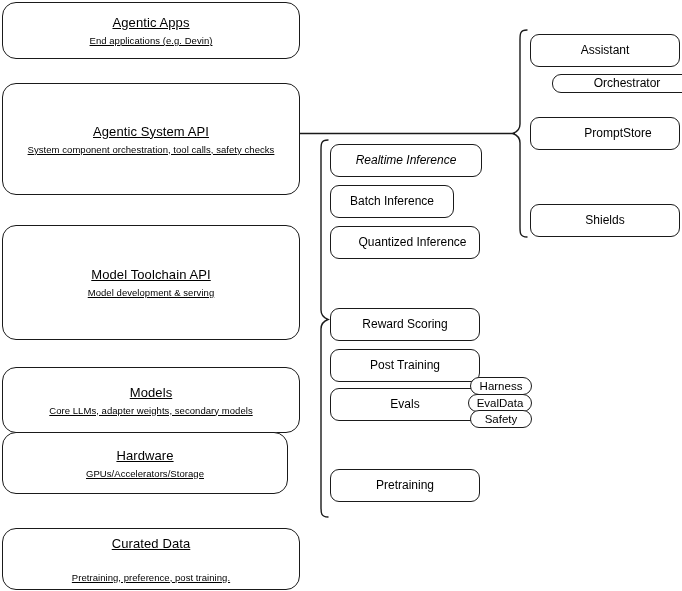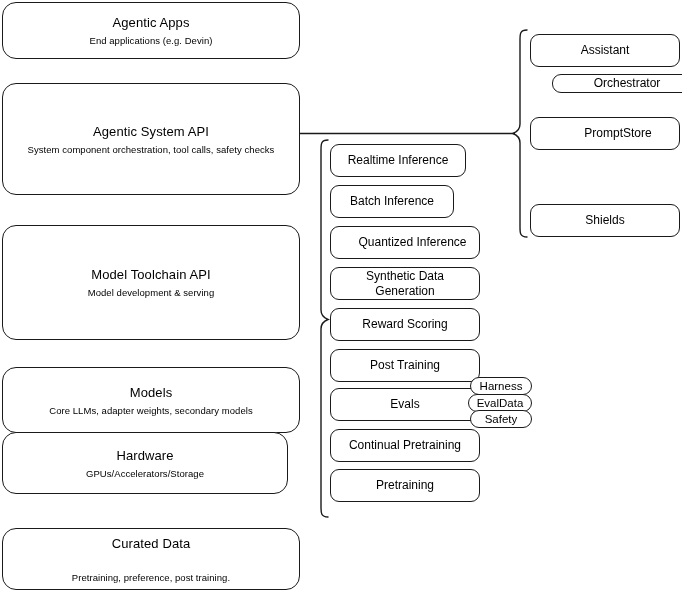--- a/index.html
+++ b/index.html
@@ -25,20 +25,21 @@
     background: #ffffff;
     display: flex;
     flex-direction: column;
     align-items: center;
     justify-content: center;
     text-align: center;
   }
   .layer {
     border-radius: 14px;
     padding: 0 10px;
+    text-decoration: underline;
   }
   .layer .title {
     font-size: 13px;
     line-height: 17px;
     letter-spacing: 0.1px;
   }
   .layer .subtitle {
     font-size: 9.5px;
     line-height: 13px;
     margin-top: 3px;
@@ -124,43 +125,37 @@
       <path d="M16,2 C9,2 9,6 9,12 L9,96 C9,102 6,104 2,105.5 C6,107 9,109 9,115 L9,199 C9,205 9,209 16,209" stroke="#1a1a1a" stroke-width="1.4" fill="none" stroke-linecap="round"></path>
     </svg>
   </div>
 
   <div class="edge" style="left:312px; top:138px; width:18px; height:382px;">
     <svg width="18" height="382" viewBox="0 0 18 382">
       <path d="M16,2 C9,2 9,6 9,12 L9,172 C9,178 12,180 16,181.5 C12,183 9,185 9,191 L9,369 C9,375 9,379 16,379" stroke="#1a1a1a" stroke-width="1.4" fill="none" stroke-linecap="round"></path>
     </svg>
   </div>
 
-  <div class="node capability" style="left:330px; top:144px; width:136px; height:33px;">
+  <div class="node capability" style="left:330px; top:144px; width:152px; height:33px;font-style:italic;">
     <span>Realtime Inference</span>
   </div>
   <div class="node capability" style="left:330px; top:185px; width:124px; height:33px;">
     <span>Batch Inference</span>
   </div>
   <div class="node capability" style="left:330px; top:226px; width:150px; height:33px;padding-left:21px;">
     <span>Quantized Inference</span>
-  </div>
-  <div class="node capability" style="left:330px; top:267px; width:150px; height:33px;">
-    <span>Synthetic Data Generation</span>
   </div>
   <div class="node capability" style="left:330px; top:308px; width:150px; height:33px;">
     <span>Reward Scoring</span>
   </div>
   <div class="node capability" style="left:330px; top:349px; width:150px; height:33px;">
     <span>Post Training</span>
   </div>
   <div class="node capability" style="left:330px; top:388px; width:150px; height:33px;">
     <span>Evals</span>
-  </div>
-  <div class="node capability" style="left:330px; top:429px; width:150px; height:33px;">
-    <span>Continual Pretraining</span>
   </div>
   <div class="node capability" style="left:330px; top:469px; width:150px; height:33px;">
     <span>Pretraining</span>
   </div>
 
   <div class="pill" style="left:470px; top:377px; width:62px; height:18px;">
     <span>Harness</span>
   </div>
   <div class="pill" style="left:468px; top:394px; width:64px; height:18px;">
     <span>EvalData</span>

